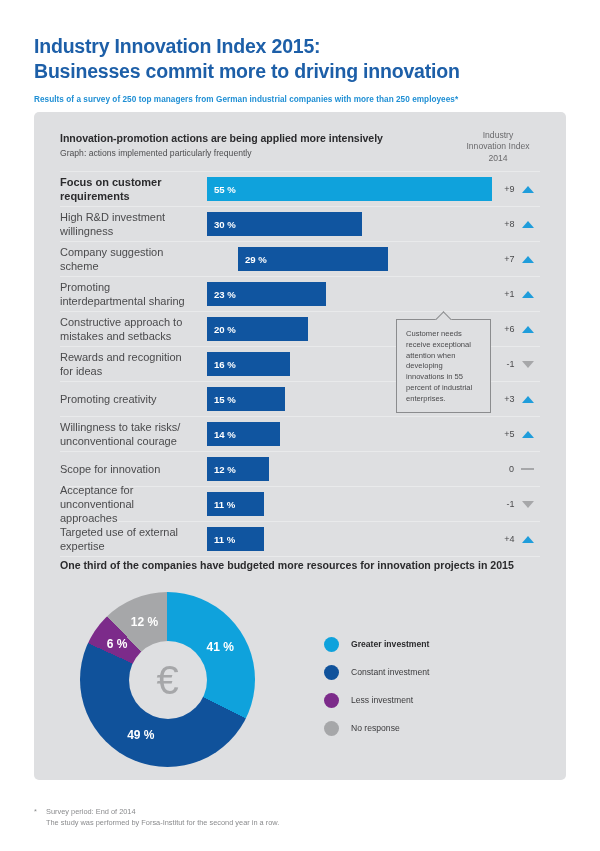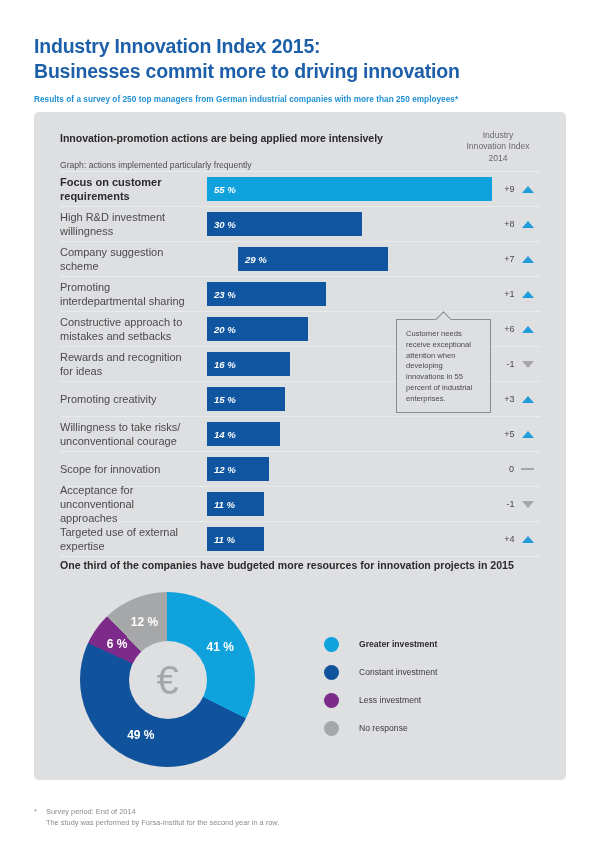--- a/index.html
+++ b/index.html
@@ -57,21 +57,21 @@
     left: 26px;
     top: 20px;
   }
   .chart-title {
     font-size: 10.6px;
     font-weight: bold;
     color: #2b2b2d;
     letter-spacing: -0.05px;
   }
   .chart-sub {
-    margin-top: 16px;
+    margin-top: 4px;
     font-size: 8.6px;
     color: #4e4e50;
   }
   .index-head {
     position: absolute;
     right: 20px;
     top: 18px;
     width: 96px;
     text-align: center;
     font-size: 8.6px;
@@ -116,21 +116,20 @@
   }
   .bar {
     position: absolute;
     left: 0;
     top: 5px;
     height: 24px;
     background: #1055a0;
     box-sizing: border-box;
     display: flex;
     align-items: center;
-    font-style: italic;
   }
   .row.highlight .bar {
     background: #0fa2dc;
   }
   .bar-value {
     color: #ffffff;
     font-size: 9.6px;
     font-weight: bold;
     padding-left: 7px;
     white-space: nowrap;
@@ -258,21 +257,20 @@
   }
   .legend {
     position: absolute;
     left: 290px;
     top: 518px;
   }
   .legend-item {
     display: flex;
     align-items: center;
     height: 28px;
-    gap: 8px;
   }
   .legend-dot {
     width: 15px;
     height: 15px;
     border-radius: 50%;
     margin-right: 12px;
     flex: 0 0 15px;
   }
   .legend-text {
     font-size: 8.6px;

